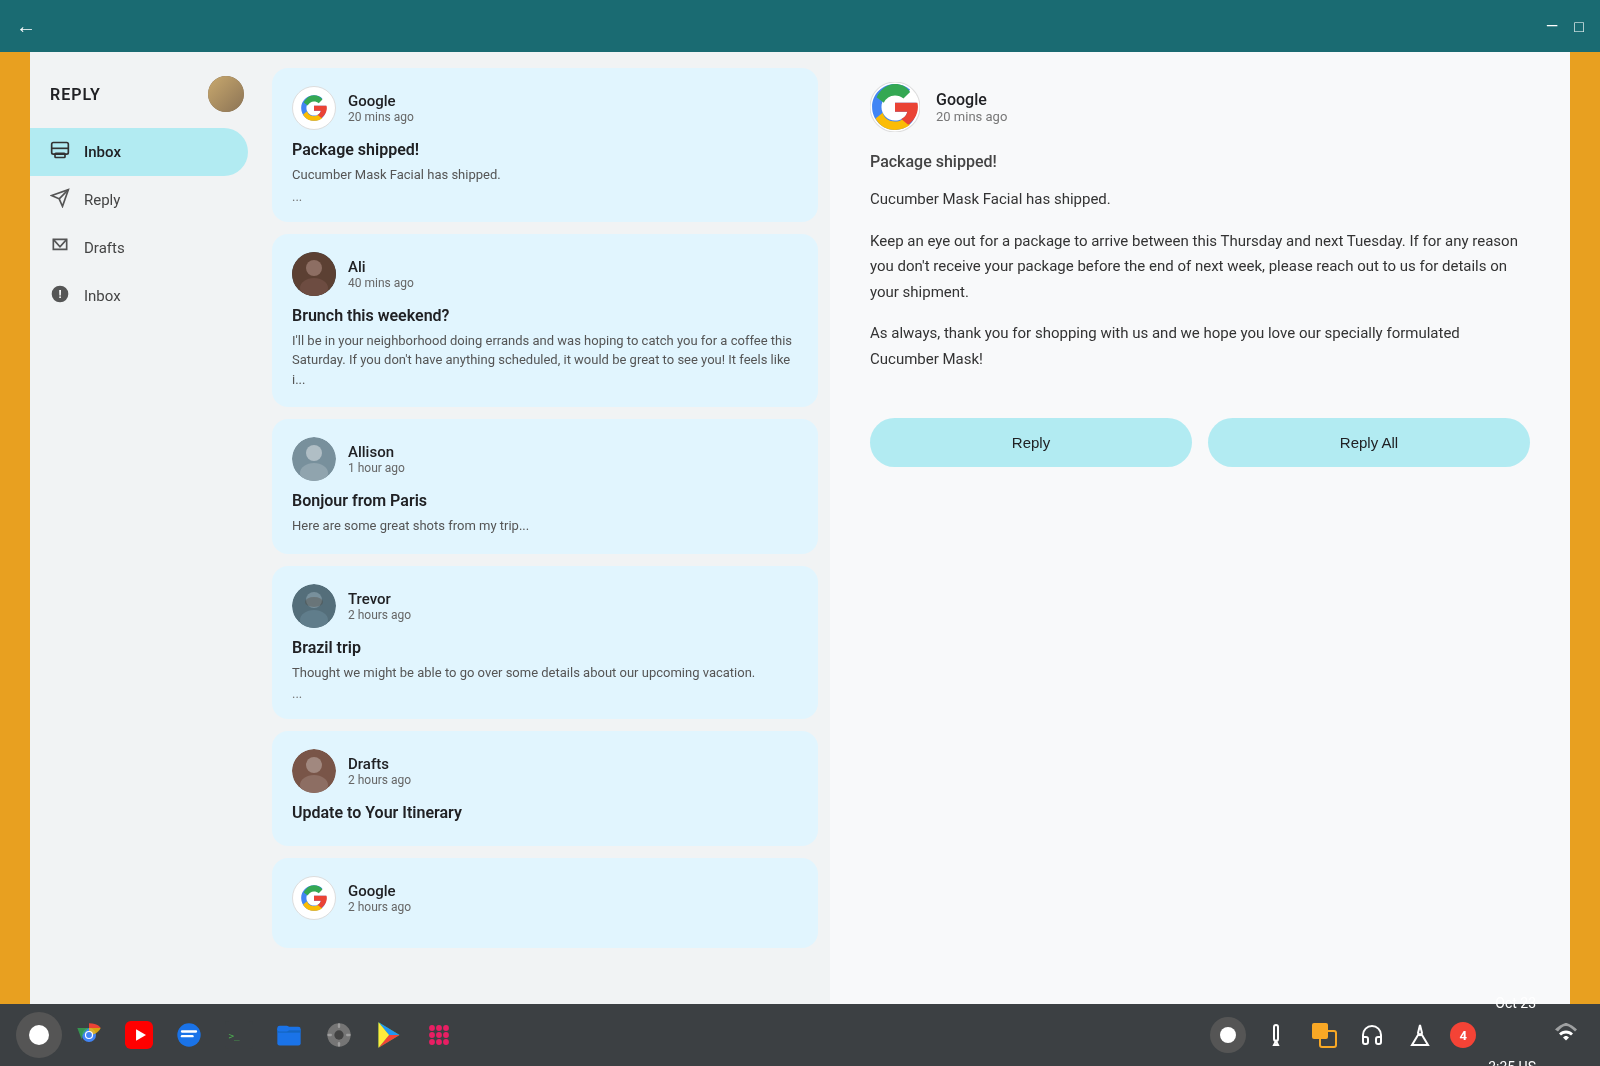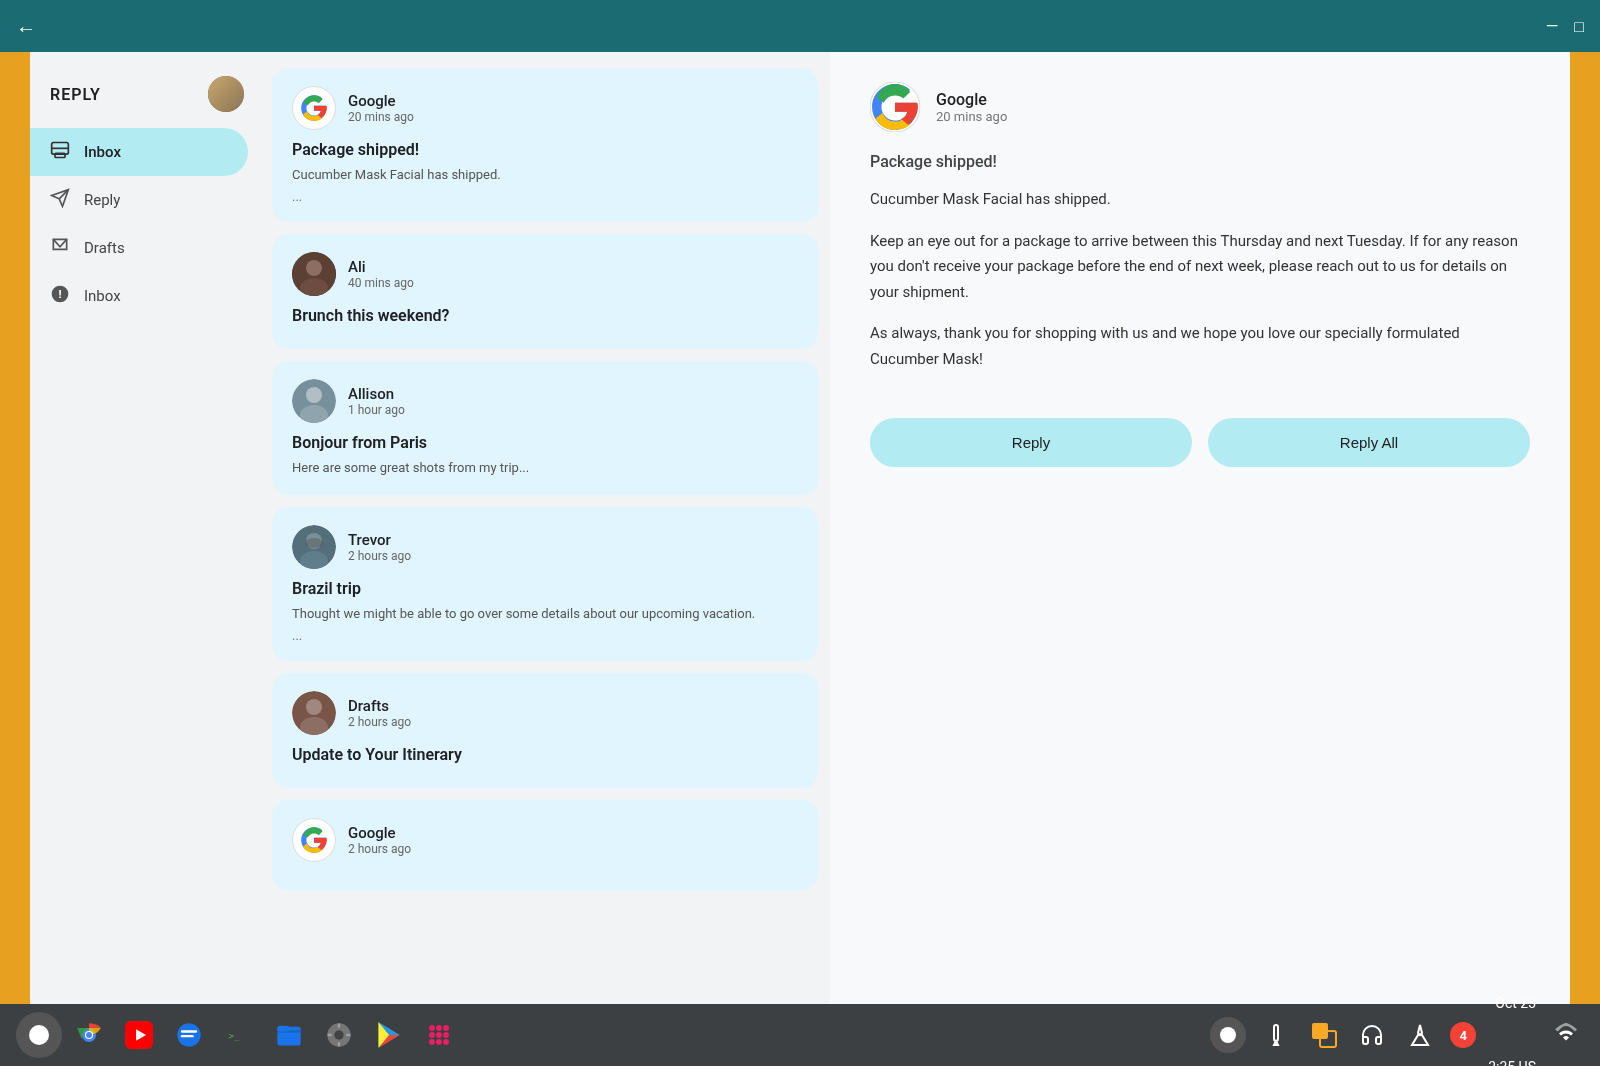--- a/index.html
+++ b/index.html
@@ -387,20 +387,21 @@
             <circle cx="22" cy="16" r="8" fill="#8D6E63"></circle>
             <ellipse cx="22" cy="36" rx="14" ry="10" fill="#6D4C41"></ellipse>
           </svg>
         </div>
         <div>
           <div class="sender-name">Ali</div>
           <div class="sender-time">40 mins ago</div>
         </div>
       </div>
       <div class="email-subject">Brunch this weekend?</div>
+      <div class="email-preview">I'll be in your neighborhood doing errands and was hoping to catch you for a coffee this Saturday. If you don't have anything scheduled, it would be great to see you! It feels like i...</div>
     </div>
 
     <div class="email-card">
       <div class="email-card-header">
         <div class="email-avatar">
           <svg width="44" height="44" viewBox="0 0 44 44">
             <circle cx="22" cy="22" r="22" fill="#78909C"></circle>
             <circle cx="22" cy="16" r="8" fill="#B0BEC5"></circle>
             <ellipse cx="22" cy="36" rx="14" ry="10" fill="#90A4AE"></ellipse>
           </svg>

